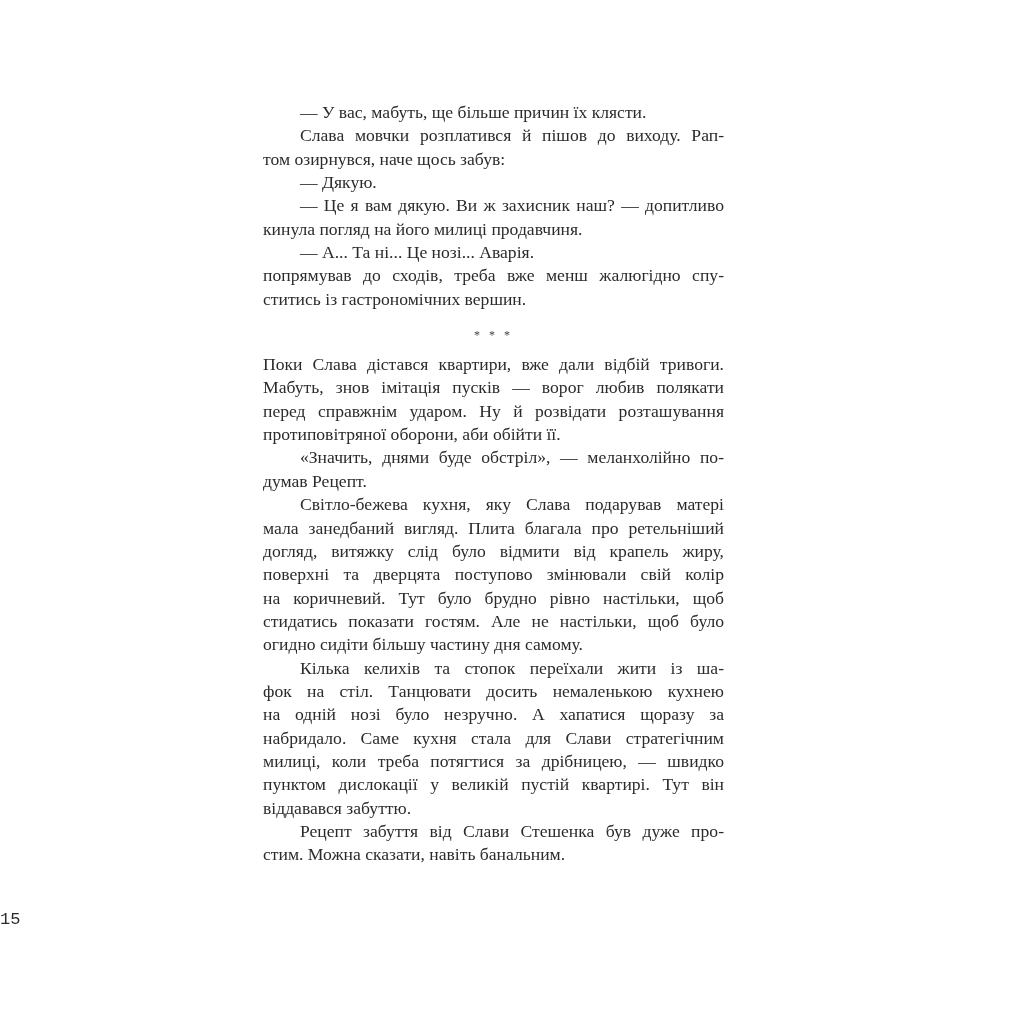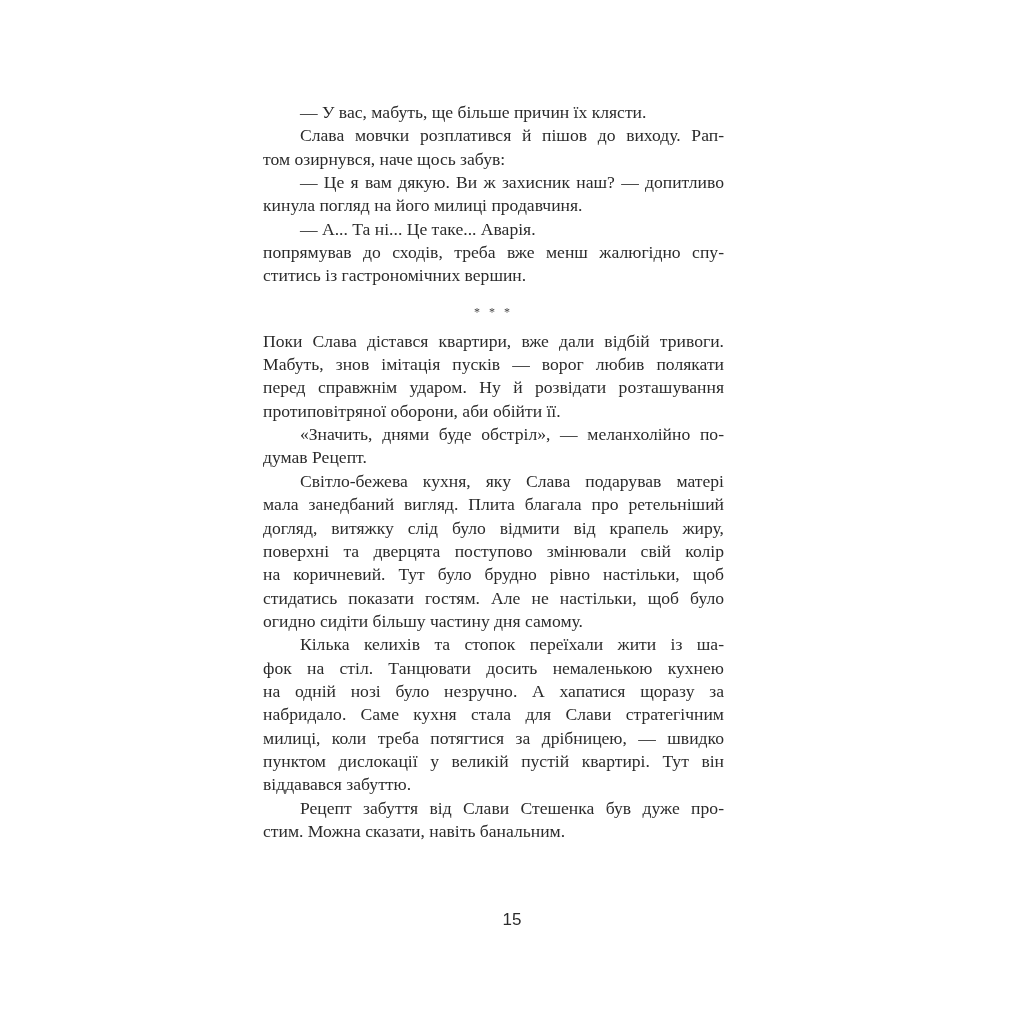--- a/index.html
+++ b/index.html
@@ -54,39 +54,39 @@
     font-size: 12px;
     letter-spacing: 3px;
     color: #444444;
     padding-top: 7px;
   }
   .page-number {
     position: absolute;
     left: 0;
     width: 1024px;
     top: 910px;
-    text-align: center;
-    font-family: Liberation Sans, sans-serif;
+    font-family: Liberation Mono, monospace;
     font-size: 17px;
     color: #2b2b2b;
   }
 </style>
 </head>
 <body>
 
 <div class="page">
   <div class="text-block">
 
     <div>
       <span class="line justify indent last">— У вас, мабуть, ще більше причин їх клясти.</span>
       <span class="line justify indent">Слава мовчки розплатився й пішов до виходу. Рап-</span>
       <span class="line justify last">том озирнувся, наче щось забув:</span>
+      <span class="line justify indent last">— Дякую.</span>
       <span class="line justify indent">— Це я вам дякую. Ви ж захисник наш? — допитливо</span>
       <span class="line justify last">кинула погляд на його милиці продавчиня.</span>
-      <span class="line justify indent last">— А... Та ні... Це таке... Аварія.</span>
+      <span class="line justify indent last">— А... Та ні... Це нозі... Аварія.</span>
       <span class="line justify">попрямував до сходів, треба вже менш жалюгідно спу-</span>
       <span class="line justify last">ститись із гастрономічних вершин.</span>
     </div>
 
     <span class="separator">* * *</span>
 
     <div>
       <span class="line justify">Поки Слава дістався квартири, вже дали відбій тривоги.</span>
       <span class="line justify">Мабуть, знов імітація пусків — ворог любив полякати</span>
       <span class="line justify">перед справжнім ударом. Ну й розвідати розташування</span>

